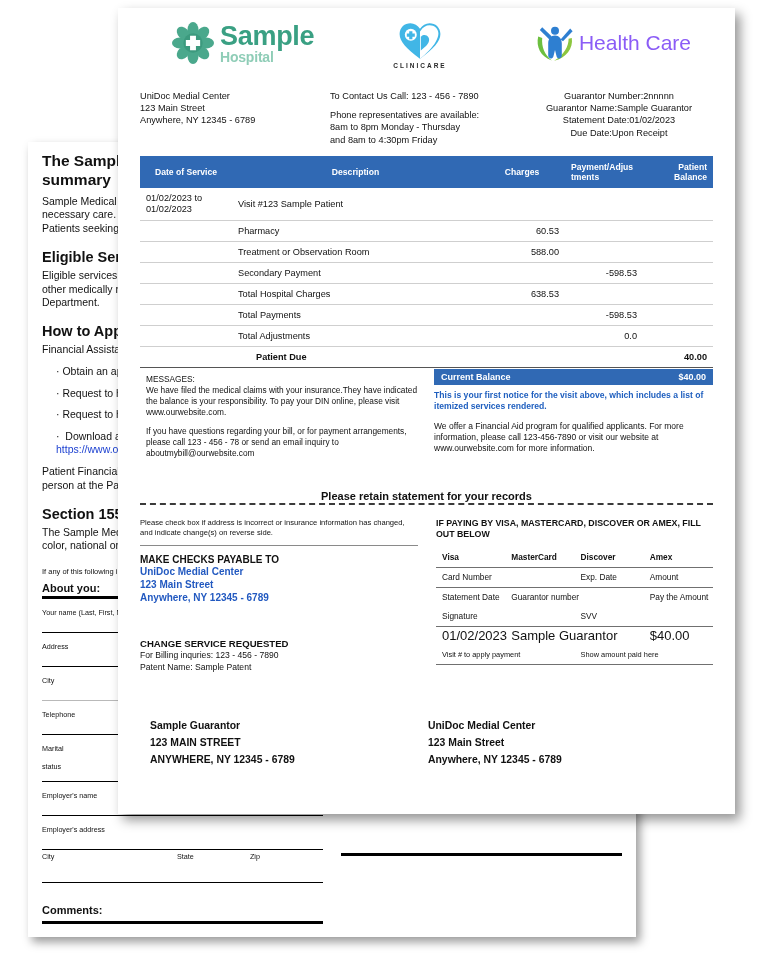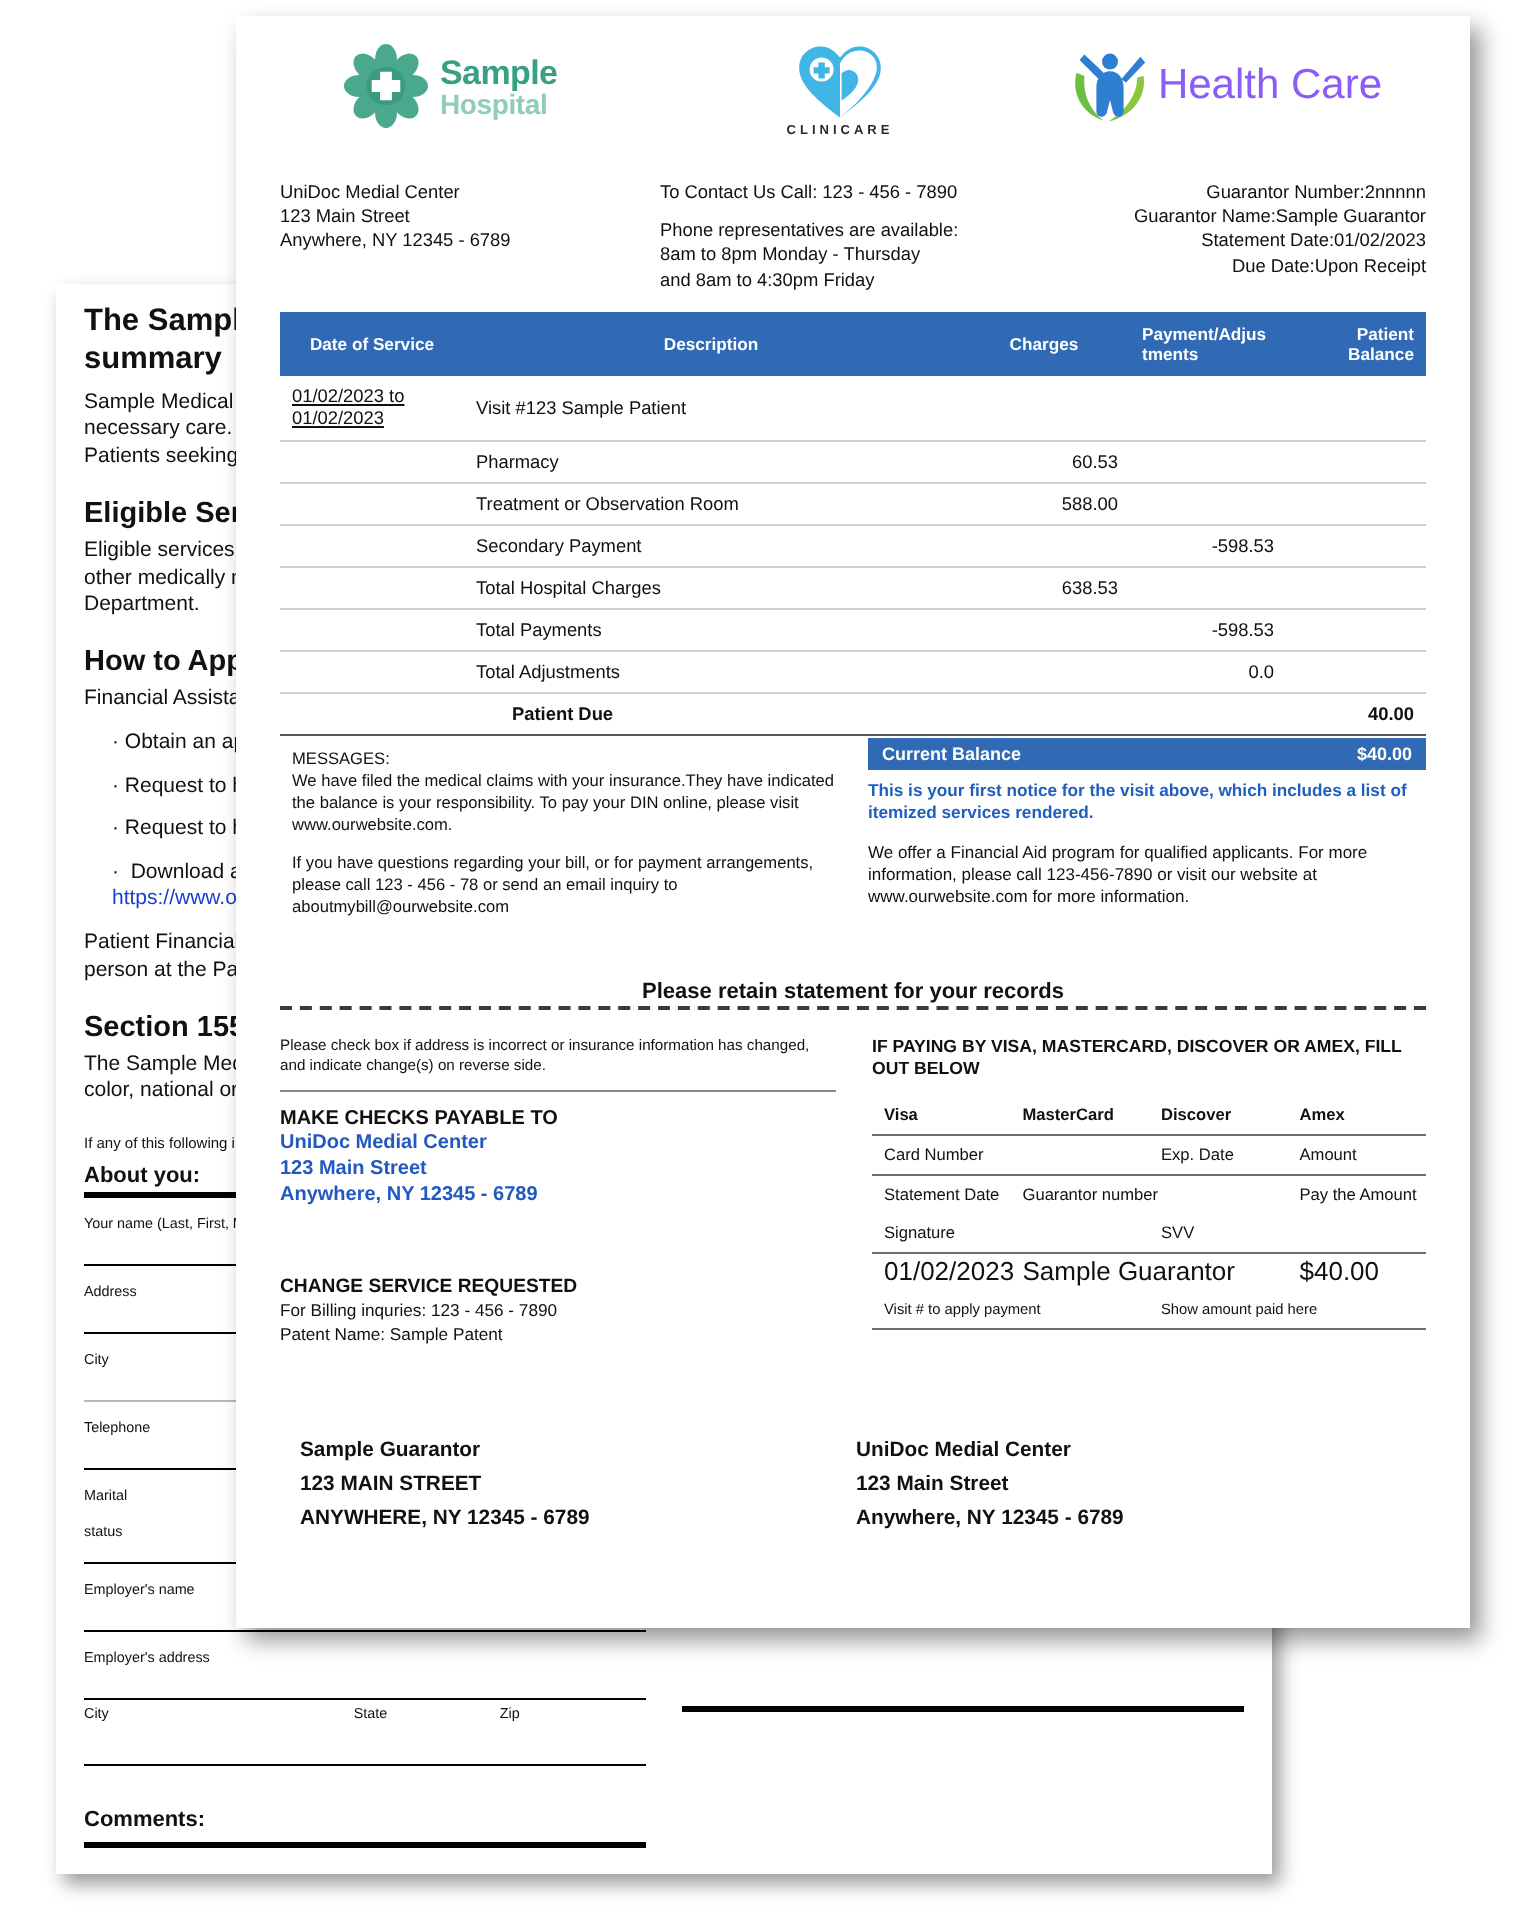--- a/index.html
+++ b/index.html
@@ -54,49 +54,49 @@
   }
   .fp-pad { padding: 14px 22px 0 22px; }
 
   
   .logo-row { display: flex; align-items: flex-start; height: 66px; }
   .logo-cell { display: flex; align-items: center; }
   .logo-cell.c1 { width: 200px; padding-left: 32px; }
   .logo-cell.c2 { width: 160px; justify-content: center; flex-direction: column; }
   .logo-cell.c3 { flex: 1; justify-content: flex-end; padding-right: 22px; }
   .sample-txt { margin-left: 6px; line-height: 1; }
-  .sample-txt .t1 { font-size: 17px; font-weight: bold; color: #3aa083; letter-spacing: -.3px; }
+  .sample-txt .t1 { font-size: 27px; font-weight: bold; color: #3aa083; letter-spacing: -.3px; }
   .sample-txt .t2 { font-size: 14px; font-weight: bold; color: #8fcdb7; letter-spacing: -.2px; }
   .clinicare-lbl { font-size: 6.5px; letter-spacing: 2px; color: #2a2a2a; margin-top: 2px; text-align: center; font-weight: bold; }
   .hc-txt { font-size: 21px; color: #8b5cf6; margin-left: 4px; }
 
   
   .info-row { display: flex; font-size: 9.2px; line-height: 1.33; margin-top: 2px; }
   .info-a { width: 190px; }
   .info-b { width: 195px; }
   .info-c { flex: 1; }
-  .kv { display: flex; justify-content: flex-end; }
+  .kv { display: flex; justify-content: center; }
   .kv .k { white-space: nowrap; }
   .kv .v { white-space: nowrap; }
   .info-b .gap { height: 7px; }
 
   
   table.stmt { width: 100%; border-collapse: collapse; margin-top: 10px; table-layout: fixed; }
   table.stmt th {
     background: #3069b4; color: #fff; font-size: 8.6px; font-weight: bold;
     padding: 6px 6px; vertical-align: middle; line-height: 1.18;
   }
   table.stmt th.c-date { width: 92px; text-align: center; }
   table.stmt th.c-desc { text-align: center; }
   table.stmt th.c-chg  { width: 86px; text-align: center; }
   table.stmt th.c-pay  { width: 78px; text-align: left; }
   table.stmt th.c-bal  { width: 70px; text-align: right; }
   table.stmt td { font-size: 9.2px; padding: 5px 6px; border-bottom: 1px solid #cfcfcf; vertical-align: middle; }
   table.stmt tr.first td { border-bottom: 1px solid #cfcfcf; }
-  td.t-date { font-size: 8.4px; line-height: 1.2; text-decoration: underline; }
+  td.t-date { font-size: 8.4px; line-height: 1.2; }
   td.t-desc { padding-left: 24px; }
   td.t-num  { text-align: right; }
   tr.total td { border-bottom: 1px solid #555; font-weight: bold; }
   tr.total td.t-desc { padding-left: 24px; }
 
   
   .mid-row { display: flex; margin-top: 1px; }
   .msg-col { width: 288px; padding: 5px 6px 0 6px; font-size: 8.3px; line-height: 1.3; }
   .msg-col p { margin-bottom: 9px; }
   .bal-col { flex: 1; padding-left: 6px; }

